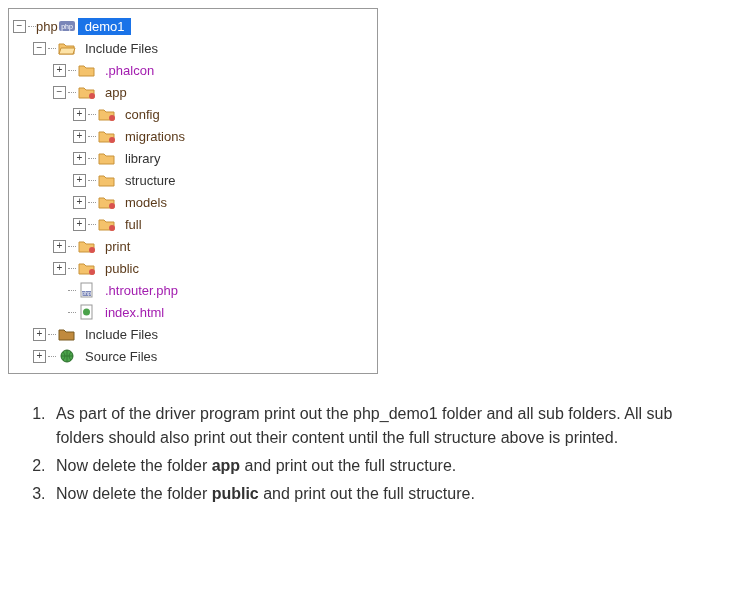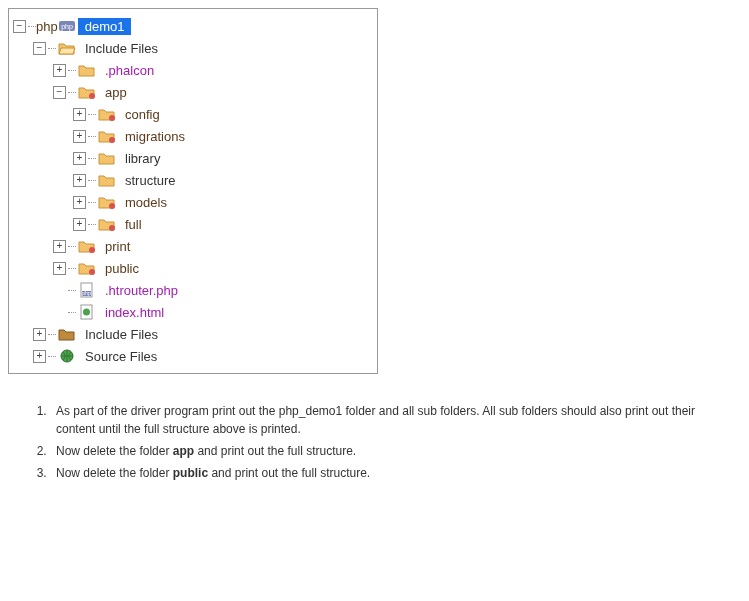--- a/index.html
+++ b/index.html
@@ -55,21 +55,21 @@
       color: #333;
       padding: 1px 7px;
     }
     .label.selected {
       background: #1a73e8;
       color: #fff;
     }
     .label.accent { color: #5b3a1a; }
     .label.grey { color: #a21caf; }
     .instructions {
-      font-size: 12px;
+      font-size: 16px;
       line-height: 1.5;
       padding: 0 20px;
     }
     .instructions ol { padding-left: 22px; }
     .instructions li { margin-bottom: 4px; padding-left: 6px; }
     .bold { font-weight: bold; }
   </style>
 </head>
 <body>
 

